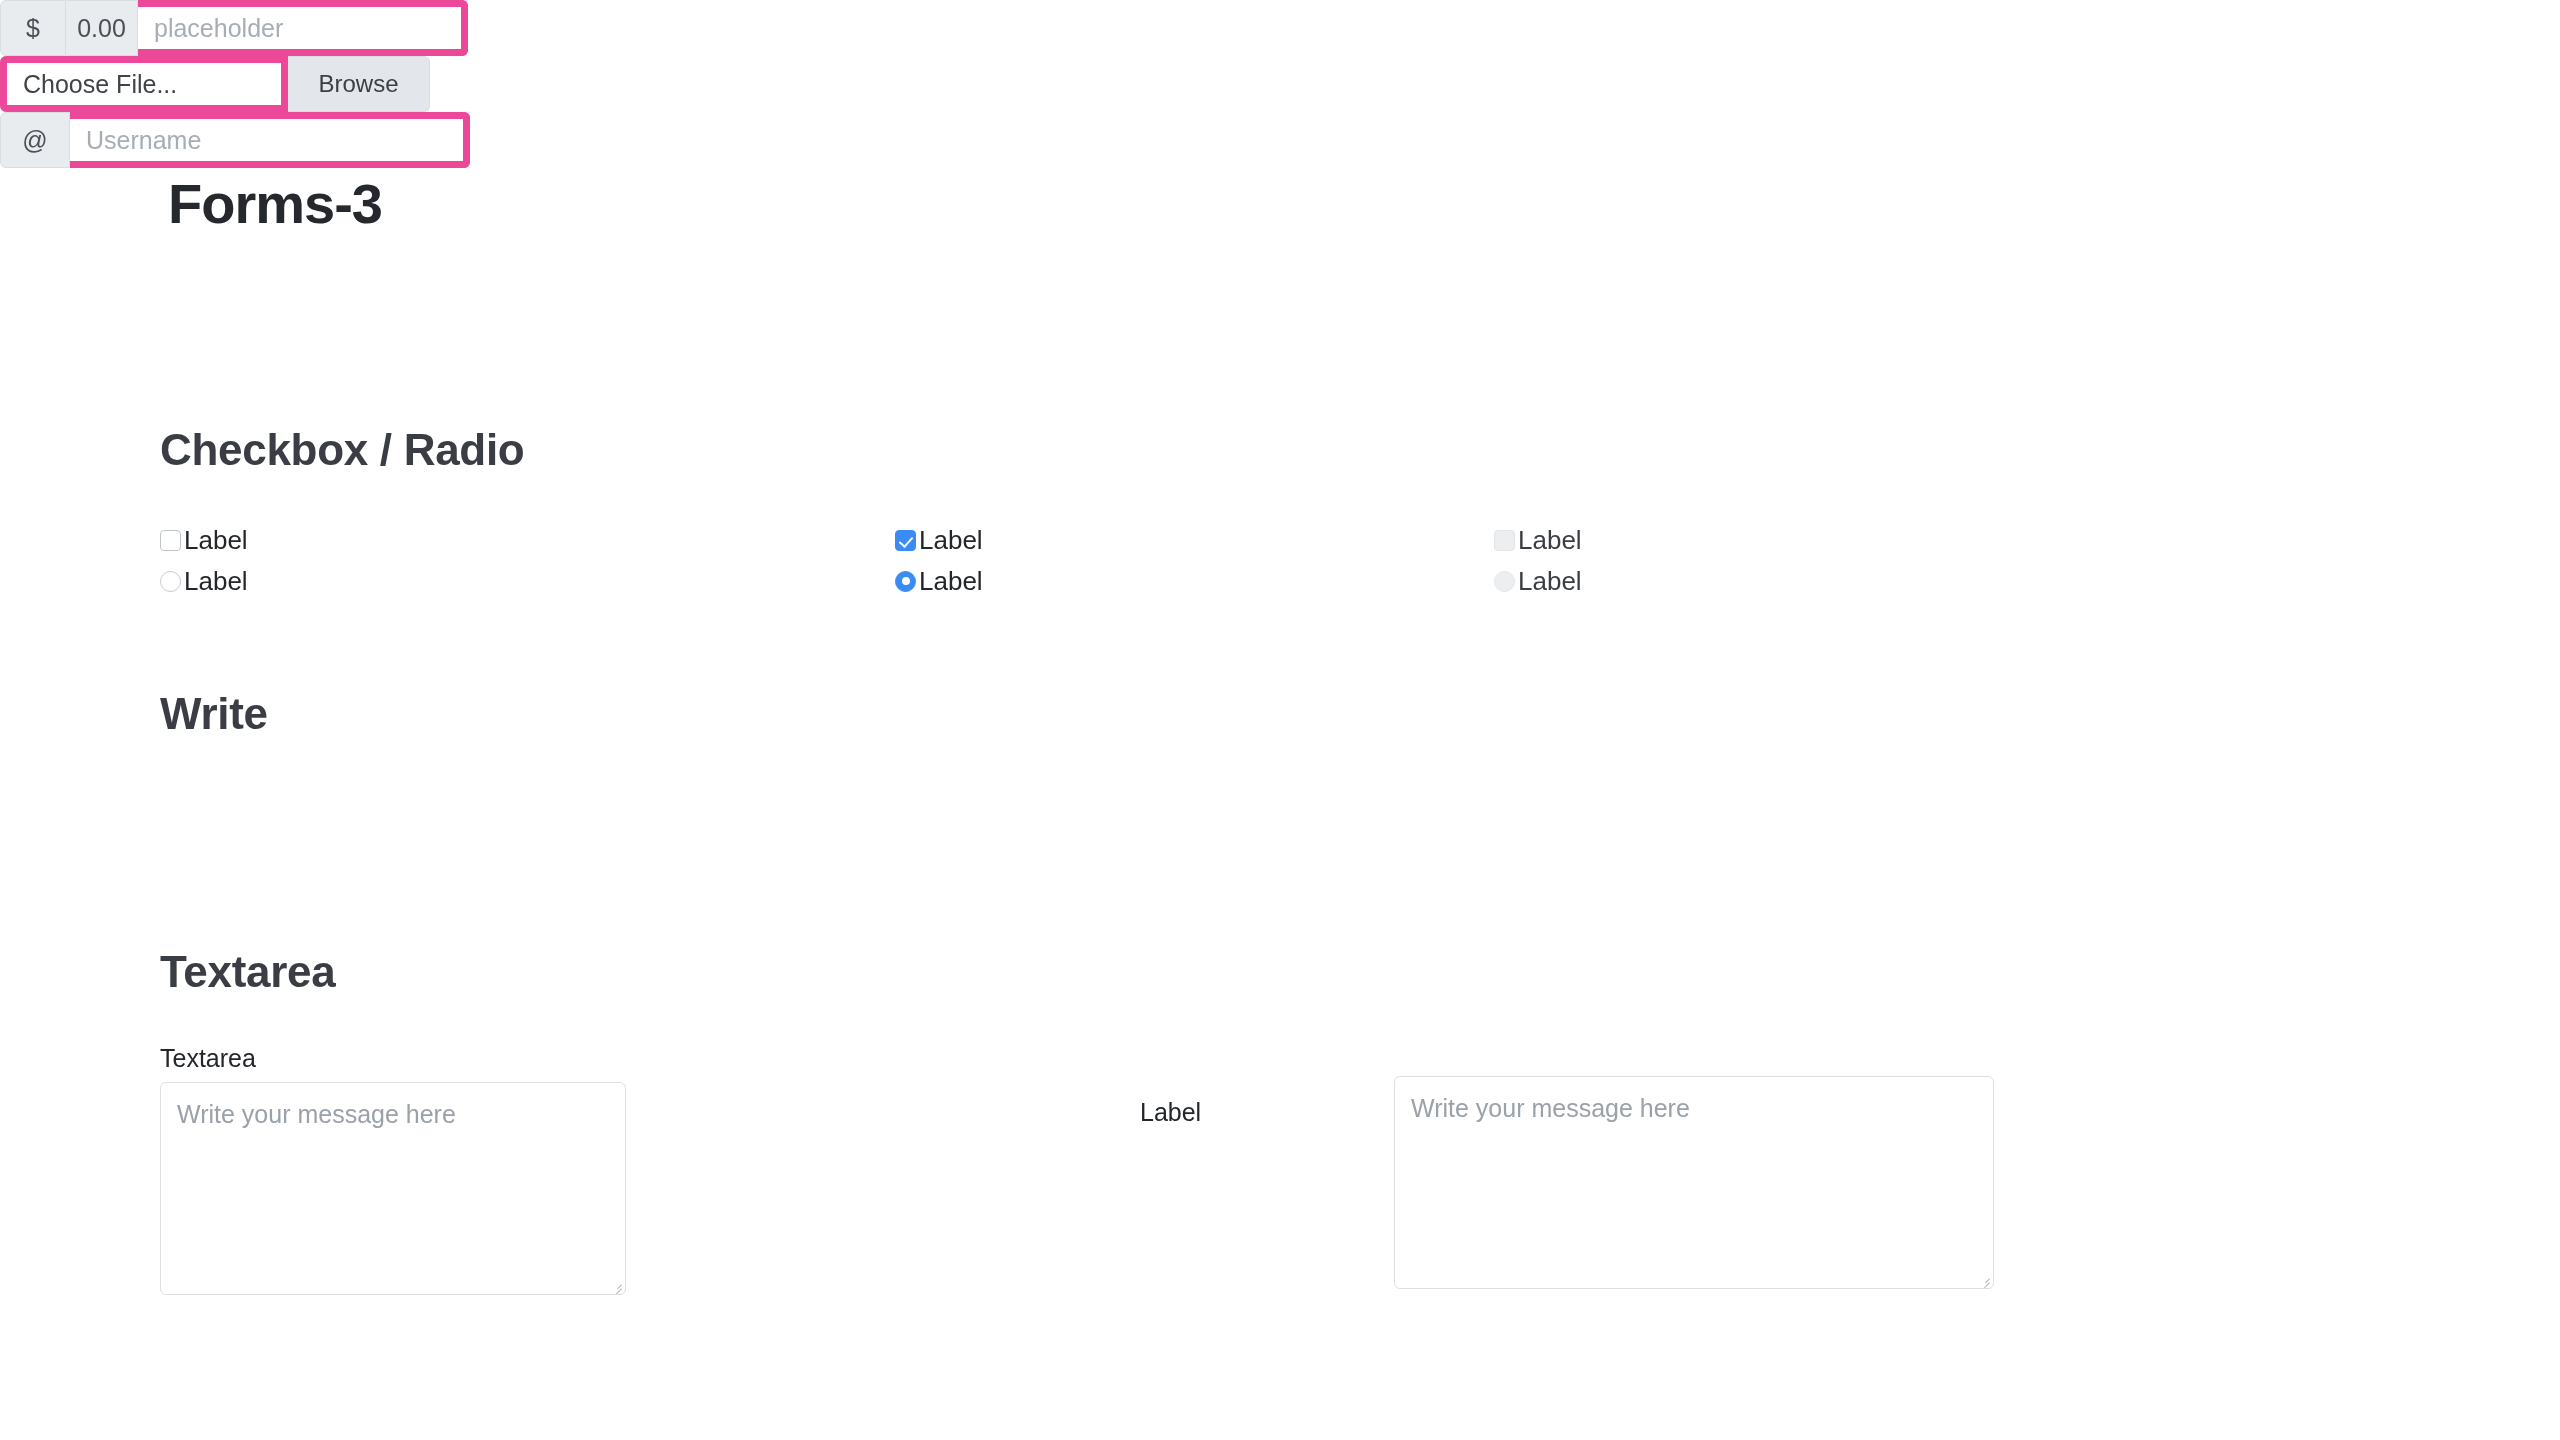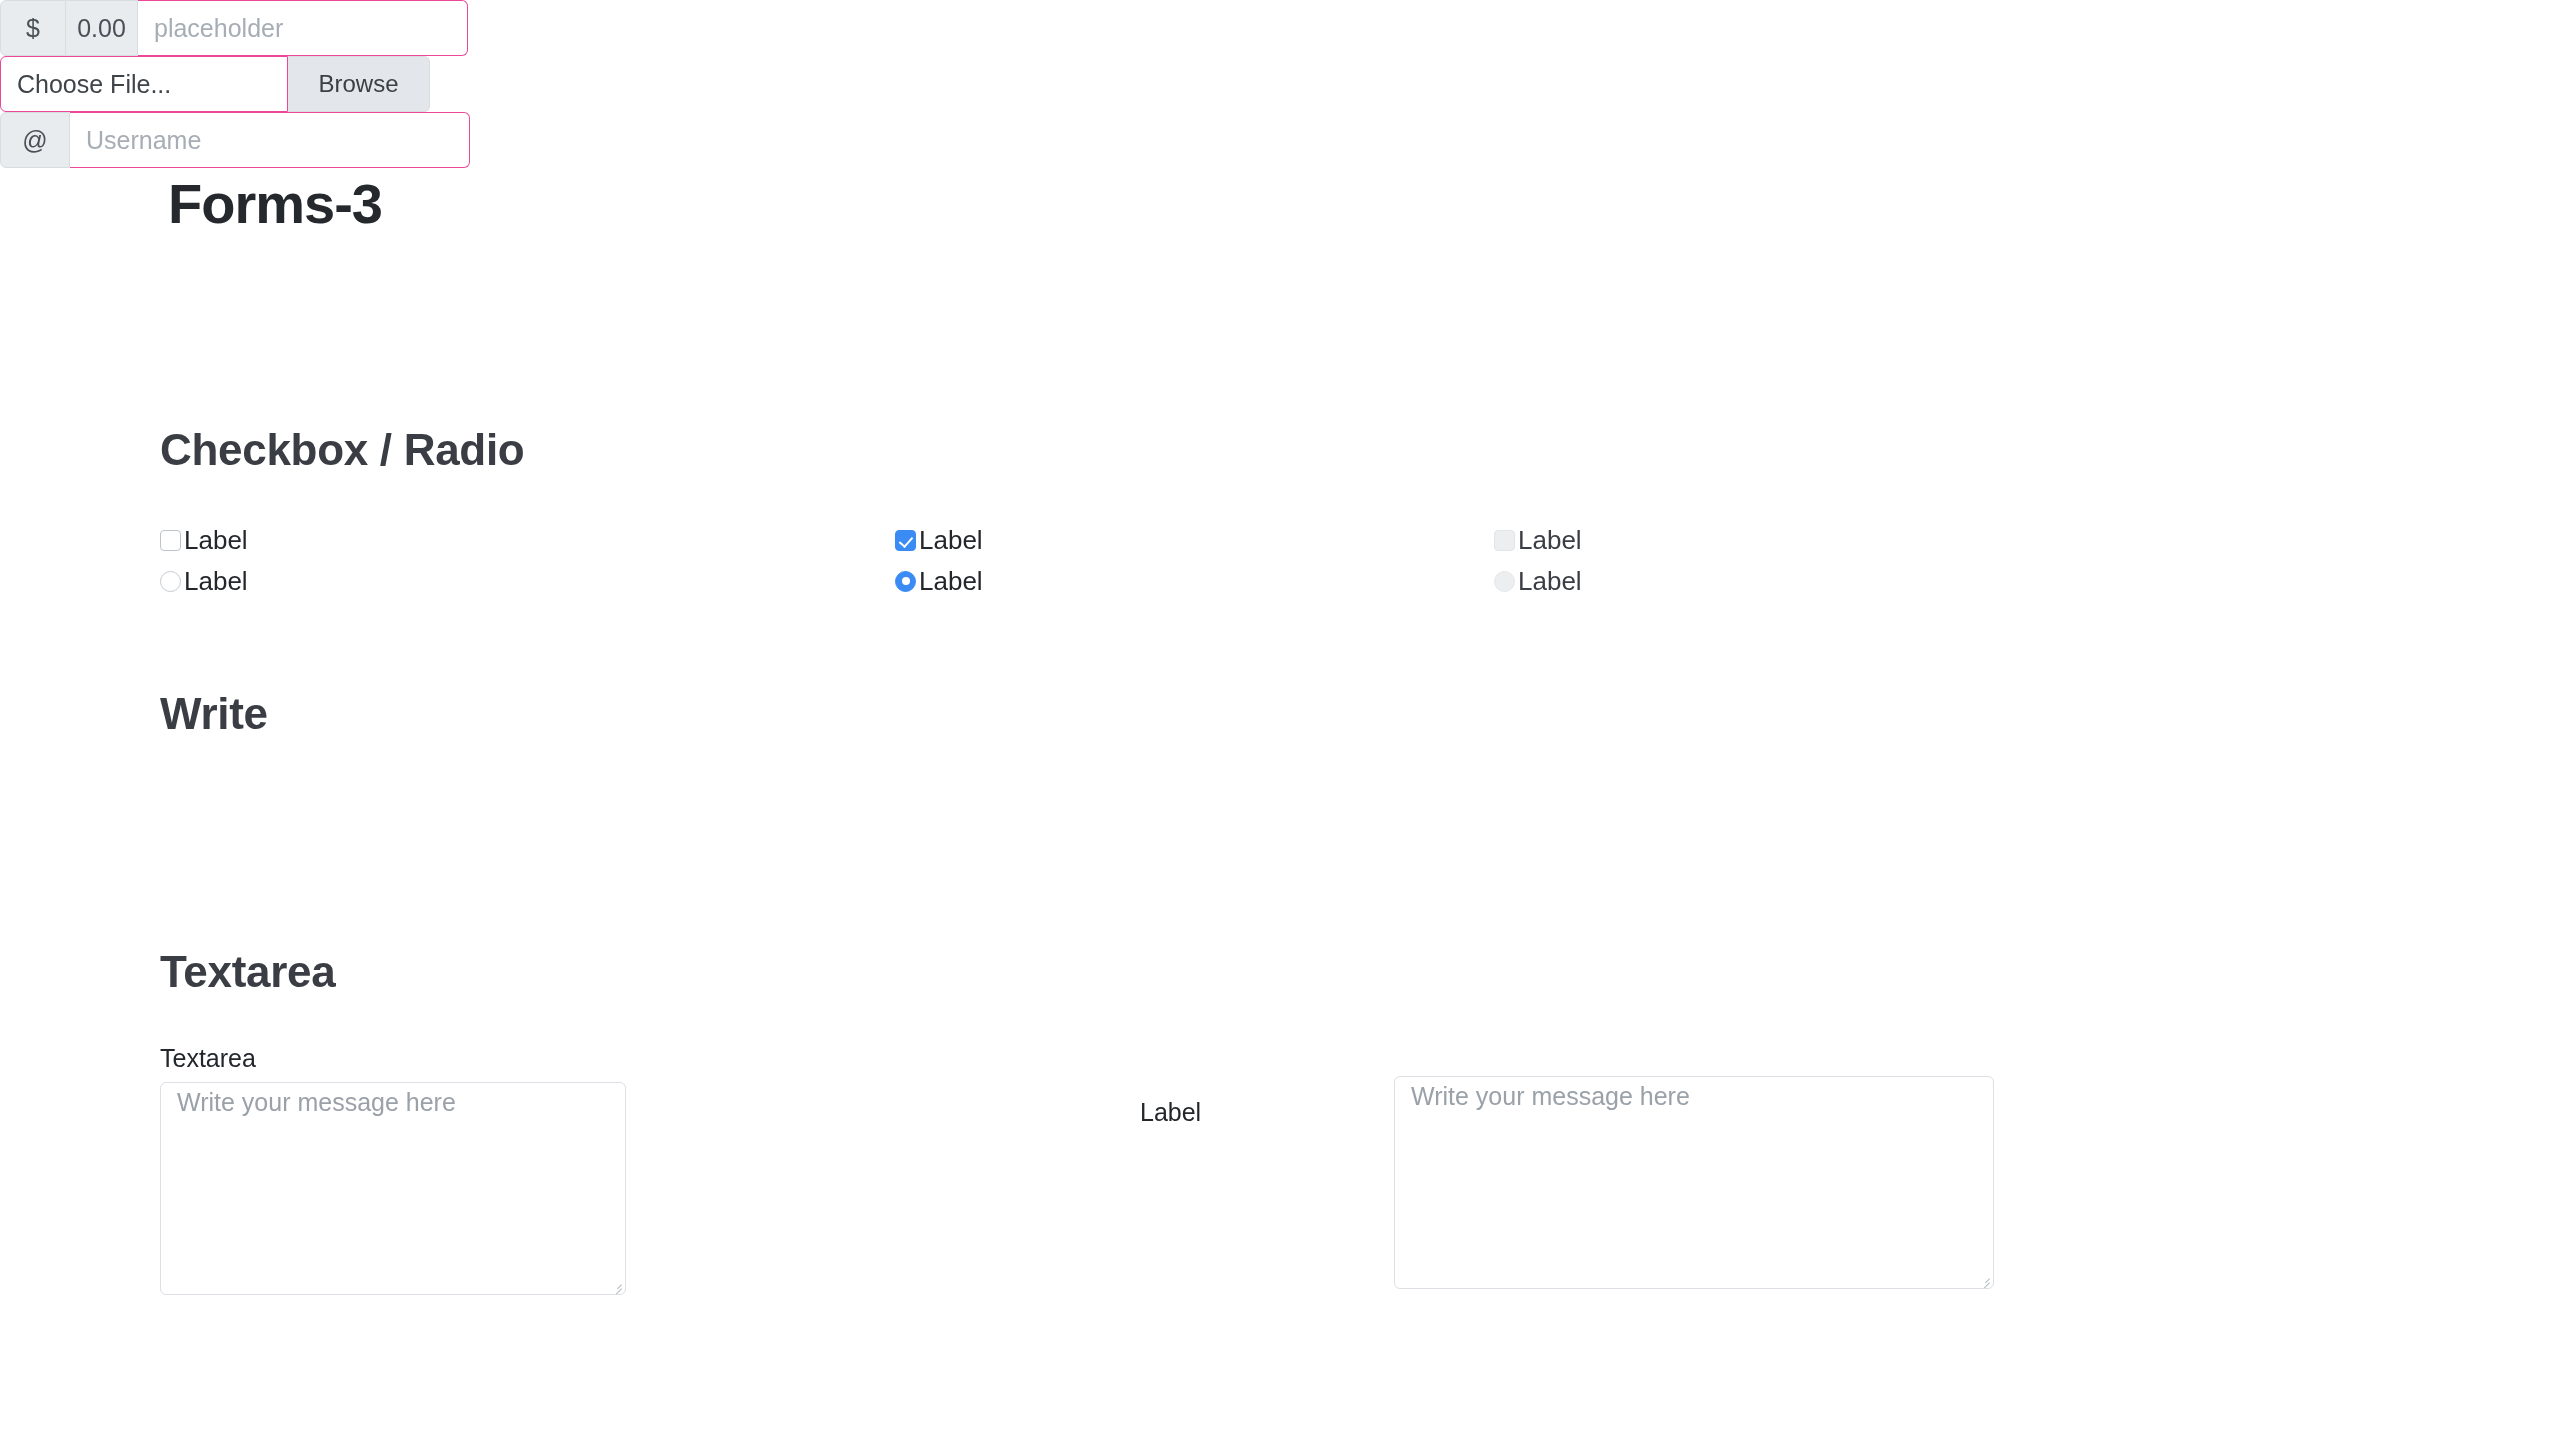--- a/index.html
+++ b/index.html
@@ -149,21 +149,21 @@
     font-size: 25px;
     padding: 0 18px;
     white-space: nowrap;
   }
   .ig-addon + .ig-addon { border-left: none; }
 
   .ig-field {
     display: flex;
     align-items: center;
     background: #ffffff;
-    border: 1px solid #ec4899;
+    border: 7px solid #ec4899;
     color: #a6adb5;
     font-size: 25px;
     padding: 16px 16px;
     white-space: nowrap;
     overflow: hidden;
   }
   .ig-field.value-text { color: #3f4449; }
 
   .ig-btn {
     display: flex;
@@ -205,21 +205,21 @@
     line-height: 1;
   }
 
   .textarea {
     background: #ffffff;
     border: 1px solid #dcdfe3;
     border-radius: 6px;
     color: #9aa1a9;
     font-size: 25px;
     font-family: "Liberation Sans", sans-serif;
-    padding: 4px 16px;
+    padding: 16px 16px;
     position: relative;
     overflow: hidden;
   }
   .textarea .ph { line-height: 1.25; }
   .resize-grip {
     position: absolute;
     right: 2px;
     bottom: 2px;
     width: 14px;
     height: 14px;

